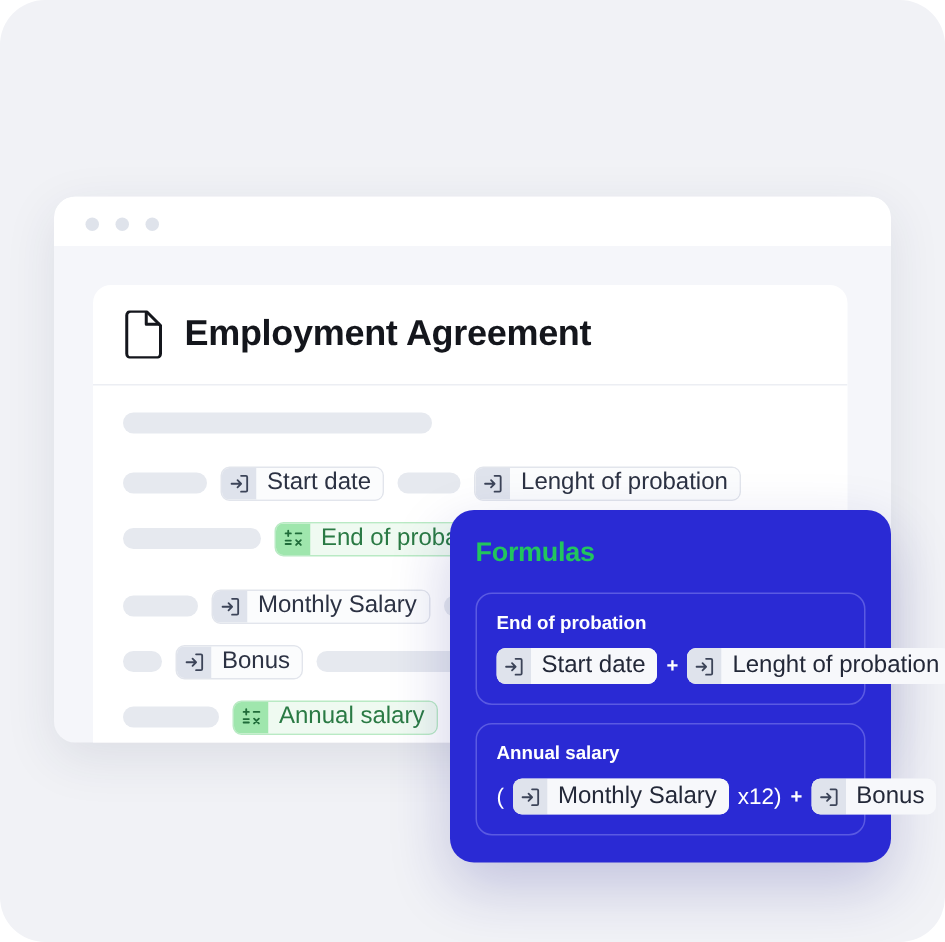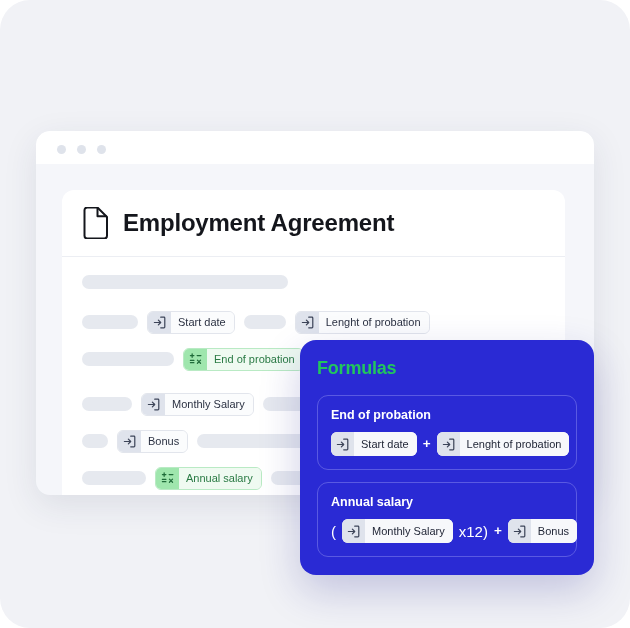--- a/index.html
+++ b/index.html
@@ -107,21 +107,21 @@
   }
 
   
   .chip {
     display: inline-flex;
     align-items: stretch;
     height: 23px;
     border-radius: 6px;
     overflow: hidden;
     flex: 0 0 auto;
-    font-size: 11px;
+    font-size: 16px;
   }
   .chip .chip-ico {
     display: flex;
     align-items: center;
     justify-content: center;
     width: 23px;
     flex: 0 0 auto;
   }
   .chip .chip-label {
     display: flex;

